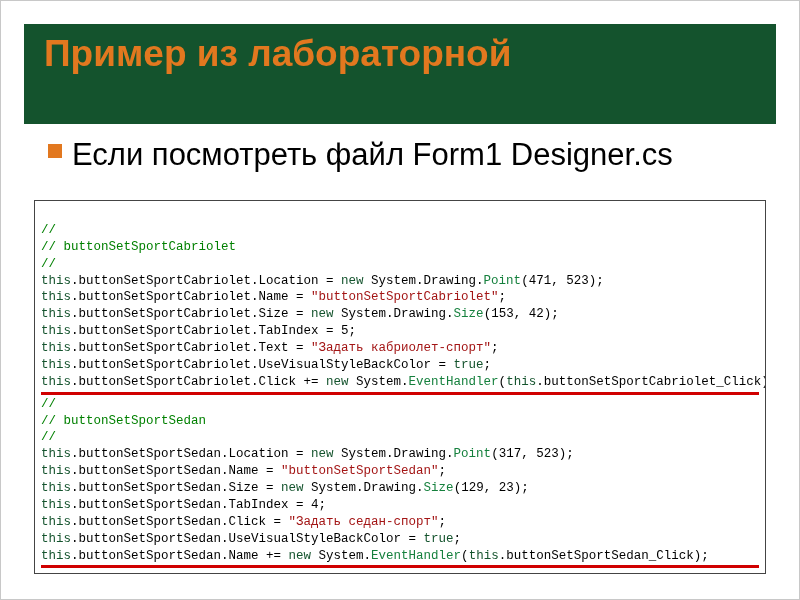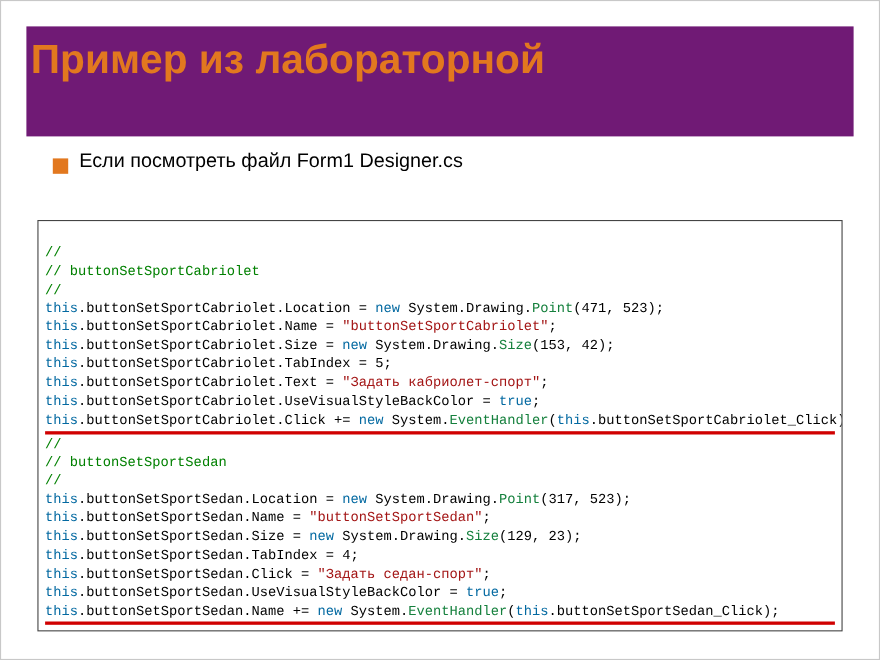--- a/index.html
+++ b/index.html
@@ -12,22 +12,22 @@
   }
   .outer-border {
     position: absolute; inset: 0;
     border: 1px solid #c8c8c8;
   }
   .slide {
     position: absolute;
     left: 24px; right: 24px; top: 24px; bottom: 24px;
   }
   .title-bar {
-    background: #701a75;
-    padding: 10px 20px 12px 4px;
+    background: #14532d;
+    padding: 10px 20px 12px 20px;
     min-height: 100px;
   }
   .title {
     color: #e2781f;
     font-size: 37px;
     font-weight: bold;
     line-height: 1.1;
   }
   .body {
     padding: 12px 20px 0 20px;
@@ -39,39 +39,39 @@
     margin-bottom: 4px;
   }
   .bullet-mark {
     width: 14px; height: 14px;
     background: #e2781f;
     margin-top: 8px;
     flex: 0 0 auto;
     margin-left: 4px;
   }
   .bullet-text {
-    font-size: 18px;
+    font-size: 31px;
     color: #000;
     line-height: 1.2;
   }
   .code-box {
     position: absolute;
     left: 34px; right: 34px;
     top: 200px;
     border: 1px solid #444;
     background: #fff;
     font-family: Consolas, "Courier New", monospace;
     font-size: 12.5px;
     line-height: 1.35;
     padding: 4px 6px;
     white-space: pre;
     overflow: hidden;
   }
   .cmt { color: #008000; }
-  .kw  { color: #0369a1; }
+  .kw  { color: #14532d; }
   .typ { color: #15803d; }
   .str { color: #a31515; }
   .redline {
     height: 3px;
     background: #d00000;
     margin: 1px 0;
   }
 </style>
 </head>
 <body>

